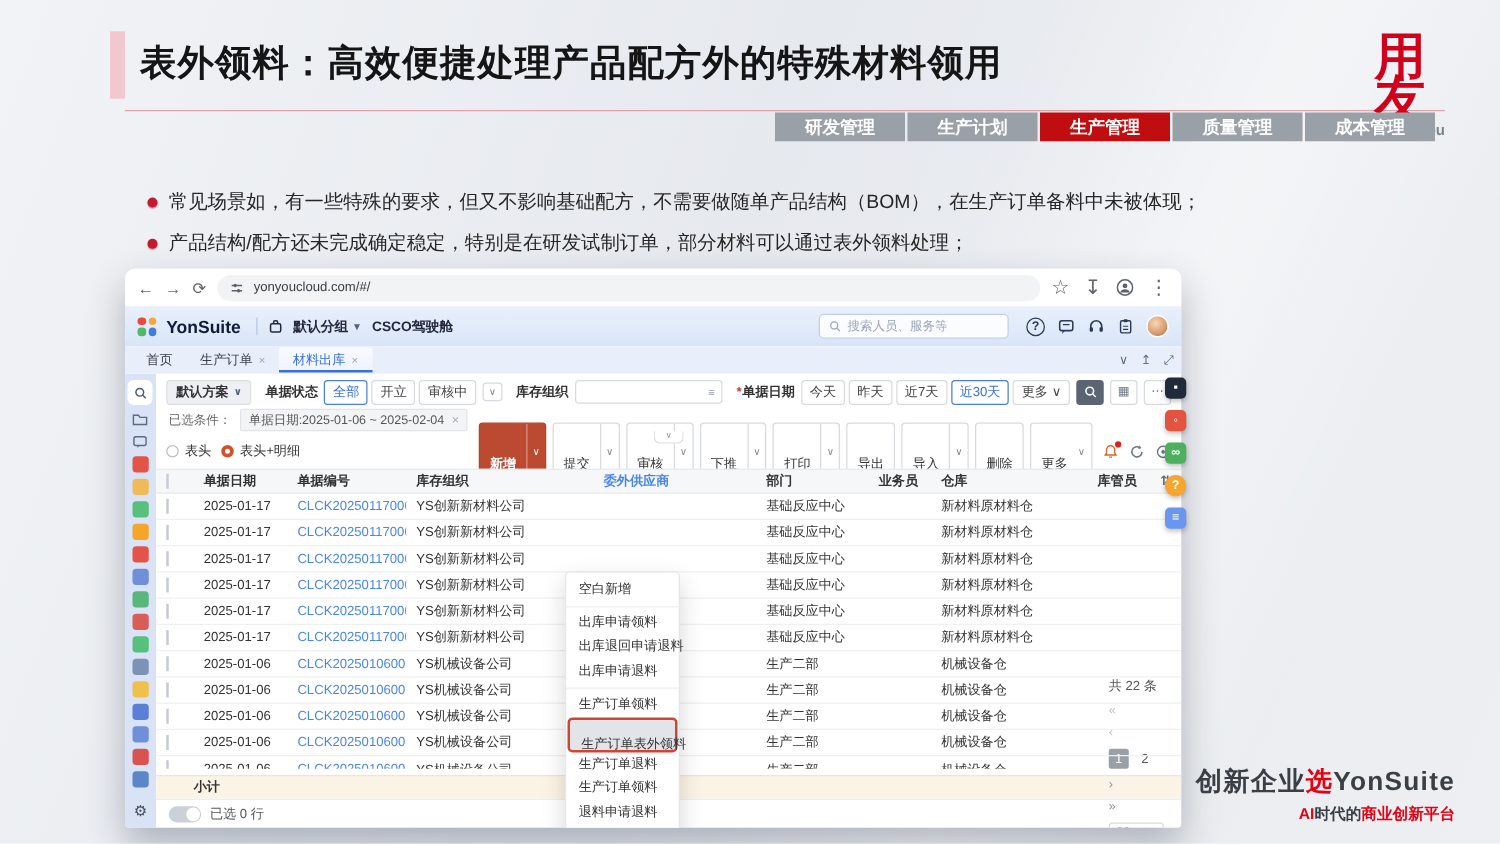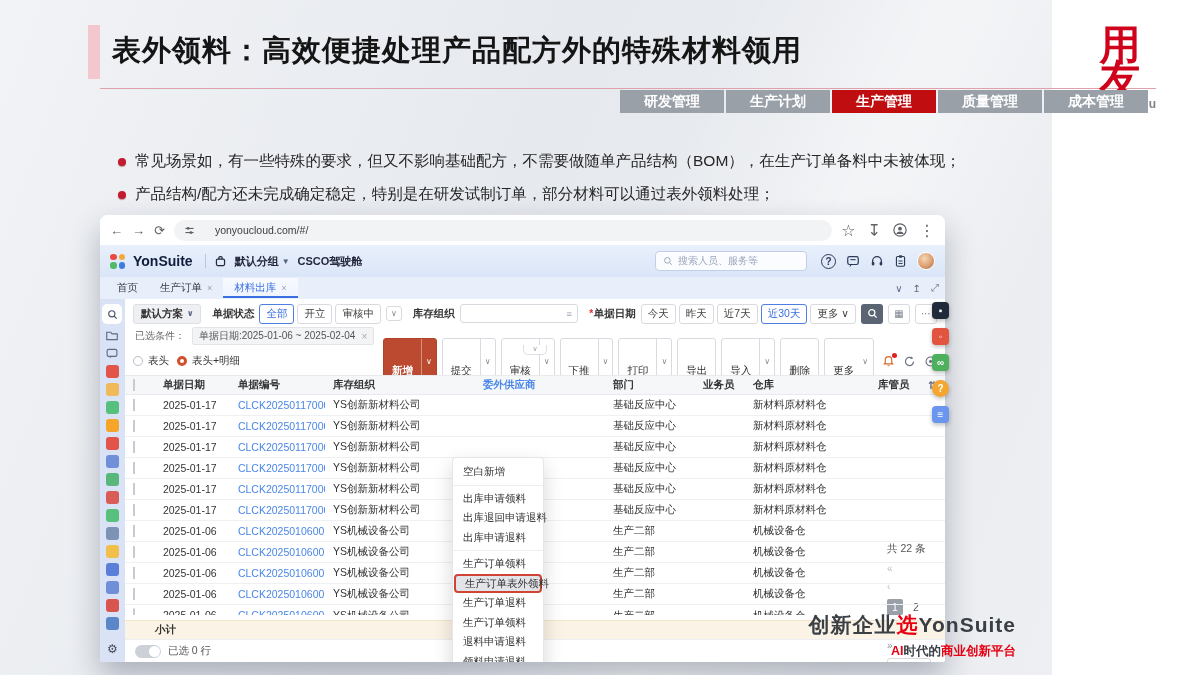--- a/index.html
+++ b/index.html
@@ -1,18 +1,18 @@
 <!DOCTYPE html>
 <html><head>
 <meta charset="utf-8">
 <style>
   * { margin:0; padding:0; box-sizing:border-box; }
   html,body { width:1200px; height:675px; overflow:hidden;
     font-family:"Liberation Sans","DejaVu Sans",sans-serif; }
-  .slide { position:relative; width:1052px; height:675px;
+  .slide { position:relative; width:1200px; height:675px;
     background:linear-gradient(110deg,#f1f3f6 0%,#e6e9ee 45%,#edeff2 100%);text-decoration:underline; }
   .slide::before { content:""; position:absolute; inset:0;
     background:linear-gradient(115deg,transparent 55%,rgba(255,255,255,.45) 70%,transparent 85%); pointer-events:none; }
 
   
   .accent-bar { position:absolute; left:88px; top:25px; width:12px; height:54px; background:#f2c7cd; }
   .slide-title { position:absolute; left:112px; top:31px; font-size:29px; font-weight:bold; color:#151515; letter-spacing:1px; }
   .title-rule { position:absolute; left:100px; top:88px; width:1056px; height:1px; background:#dda2ab; }
   .brand-logo { position:absolute; left:1086px; top:28px; width:70px; text-align:center; }
   .brand-logo .cn { font-size:41px; font-weight:bold; color:#d0021b; line-height:34px; letter-spacing:2px; }
@@ -27,21 +27,21 @@
   .bullets li { display:flex; align-items:center; margin-bottom:12px; }
   .bullet-dot { width:8px; height:8px; border-radius:50%; margin-right:9px; flex:0 0 8px;
     background:radial-gradient(circle at 35% 30%,#f髙 0,#e8596a 0,#c21a2e 70%); background-color:#c21a2e; box-shadow:0 1px 1px rgba(120,0,0,.4); }
   .bullets li span.txt { font-size:15.5px; color:#262626; }
 
   
   .browser { position:absolute; left:100px; top:215px; width:845px; height:447px; background:#fff;
     border-radius:8px 8px 3px 3px; box-shadow:0 14px 30px rgba(25,35,60,.30); }
   .addressbar { height:30px; display:flex; align-items:center; padding:0 10px; gap:9px; border-radius:8px 8px 0 0; background:#fff; }
   .nav-glyph { color:#5f6368; font-size:13px; line-height:1; }
-  .url-pill { flex:1; max-width:660px; height:21px; background:#f1f3f4; border-radius:11px; display:flex; align-items:center; padding:0 10px; gap:20px; }
+  .url-pill { flex:1; max-width:660px; height:21px; background:#f1f3f4; border-radius:11px; display:flex; align-items:center; padding:0 10px; gap:8px; }
   .url-text { font-size:10.5px; color:#3c4043; }
   .addr-right { margin-left:auto; display:flex; gap:12px; align-items:center; color:#5f6368; }
 
   .appheader { height:32px; background:linear-gradient(180deg,#e9f0fc,#d9e5f8); display:flex; align-items:center; padding:0 10px; gap:8px; }
   .logo-dots { width:15px; height:15px; display:grid; grid-template-columns:1fr 1fr; grid-template-rows:1fr 1fr; gap:2px; }
   .logo-dots i { border-radius:3px; }
   .yon-brand { font-size:14px; font-weight:bold; color:#101c3a; margin-right:4px; }
   .vsep { width:1px; height:14px; background:#b9c6de; }
   .hd-item { font-size:11px; font-weight:bold; color:#23283a; display:flex; align-items:center; gap:3px; }
   .caret { font-size:8px; color:#55607a; }
@@ -121,21 +121,21 @@
   .pg-nav { color:#b9bec7; font-size:10px; }
   .pg-nav.en { color:#8a919c; }
   .pg-num { min-width:16px; height:16px; line-height:16px; text-align:center; border-radius:2px; }
   .pg-num.cur { background:#99a0a8; color:#fff; }
   .pg-select { width:44px; height:17px; border:1px solid #d7dadf; border-radius:3px; display:flex; align-items:center; justify-content:space-between; padding:0 5px; font-size:10px; color:#444; }
   .pg-input { width:48px; height:16px; border:1px solid #d7dadf; border-radius:3px; background:#fff; }
 
   .menu { position:absolute; left:327px; top:158px; width:92px; background:#fff; border:1px solid #e4e6ea; border-radius:4px;
     box-shadow:0 8px 20px rgba(0,0,0,.16); padding:4px 0; z-index:6; font-size:10.5px; color:#333; }
   .mi { height:19.5px; line-height:19.5px; padding:0 10px; white-space:nowrap; }
-  .mi.hl { background:#e2e4e8; border:2px solid #cf4434; border-radius:4px; margin:0 1px; padding:0 9px; line-height:15px; }
+  .mi.hl { background:#e2e4e8; border:2px solid #cf4434; border-radius:4px; margin:0 1px; padding:12px 9px; line-height:15px; }
   .menu .div { height:1px; background:#eceef1; margin:3px 0; }
 
   .float-icons { position:absolute; left:932px; top:302px; display:flex; flex-direction:column; gap:9px; z-index:7; }
   .fi { width:17px; height:17px; border-radius:4px; box-shadow:0 2px 4px rgba(0,0,0,.25); display:flex; align-items:center; justify-content:center; color:#fff; font-size:10px; font-weight:bold; }
 
   .slide-footer { position:absolute; right:36px; top:611px; text-align:right; }
   .sf1 { font-size:21px; font-weight:bold; color:#3a3f45; letter-spacing:1px; }
   .sf1 .red { color:#e60012; }
   .sf2 { font-size:12.5px; font-weight:bold; color:#3a3f45; margin-top:4px; }
   .sf2 .red { color:#e60012; }

